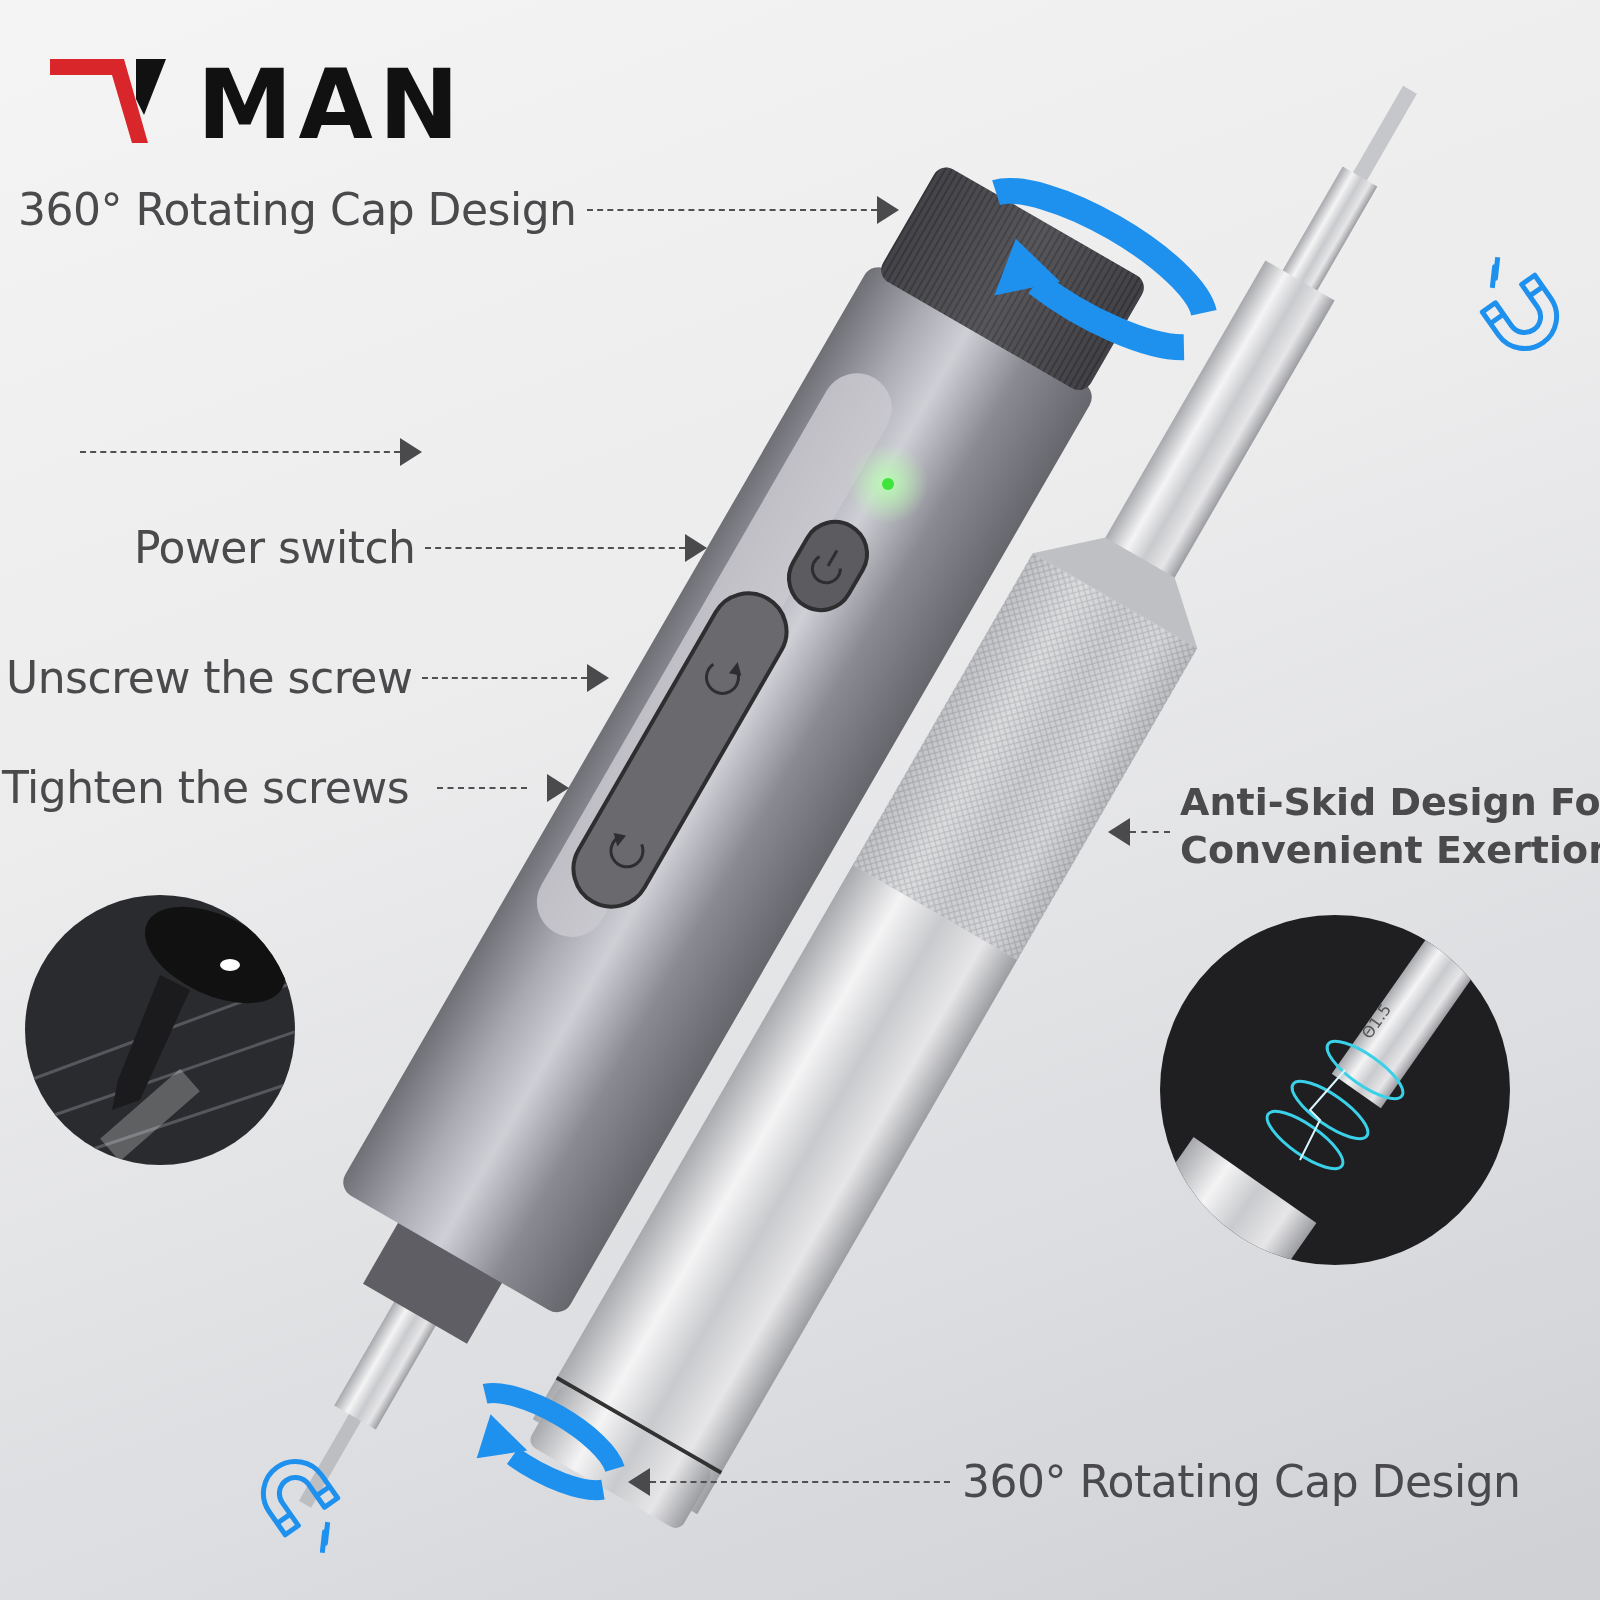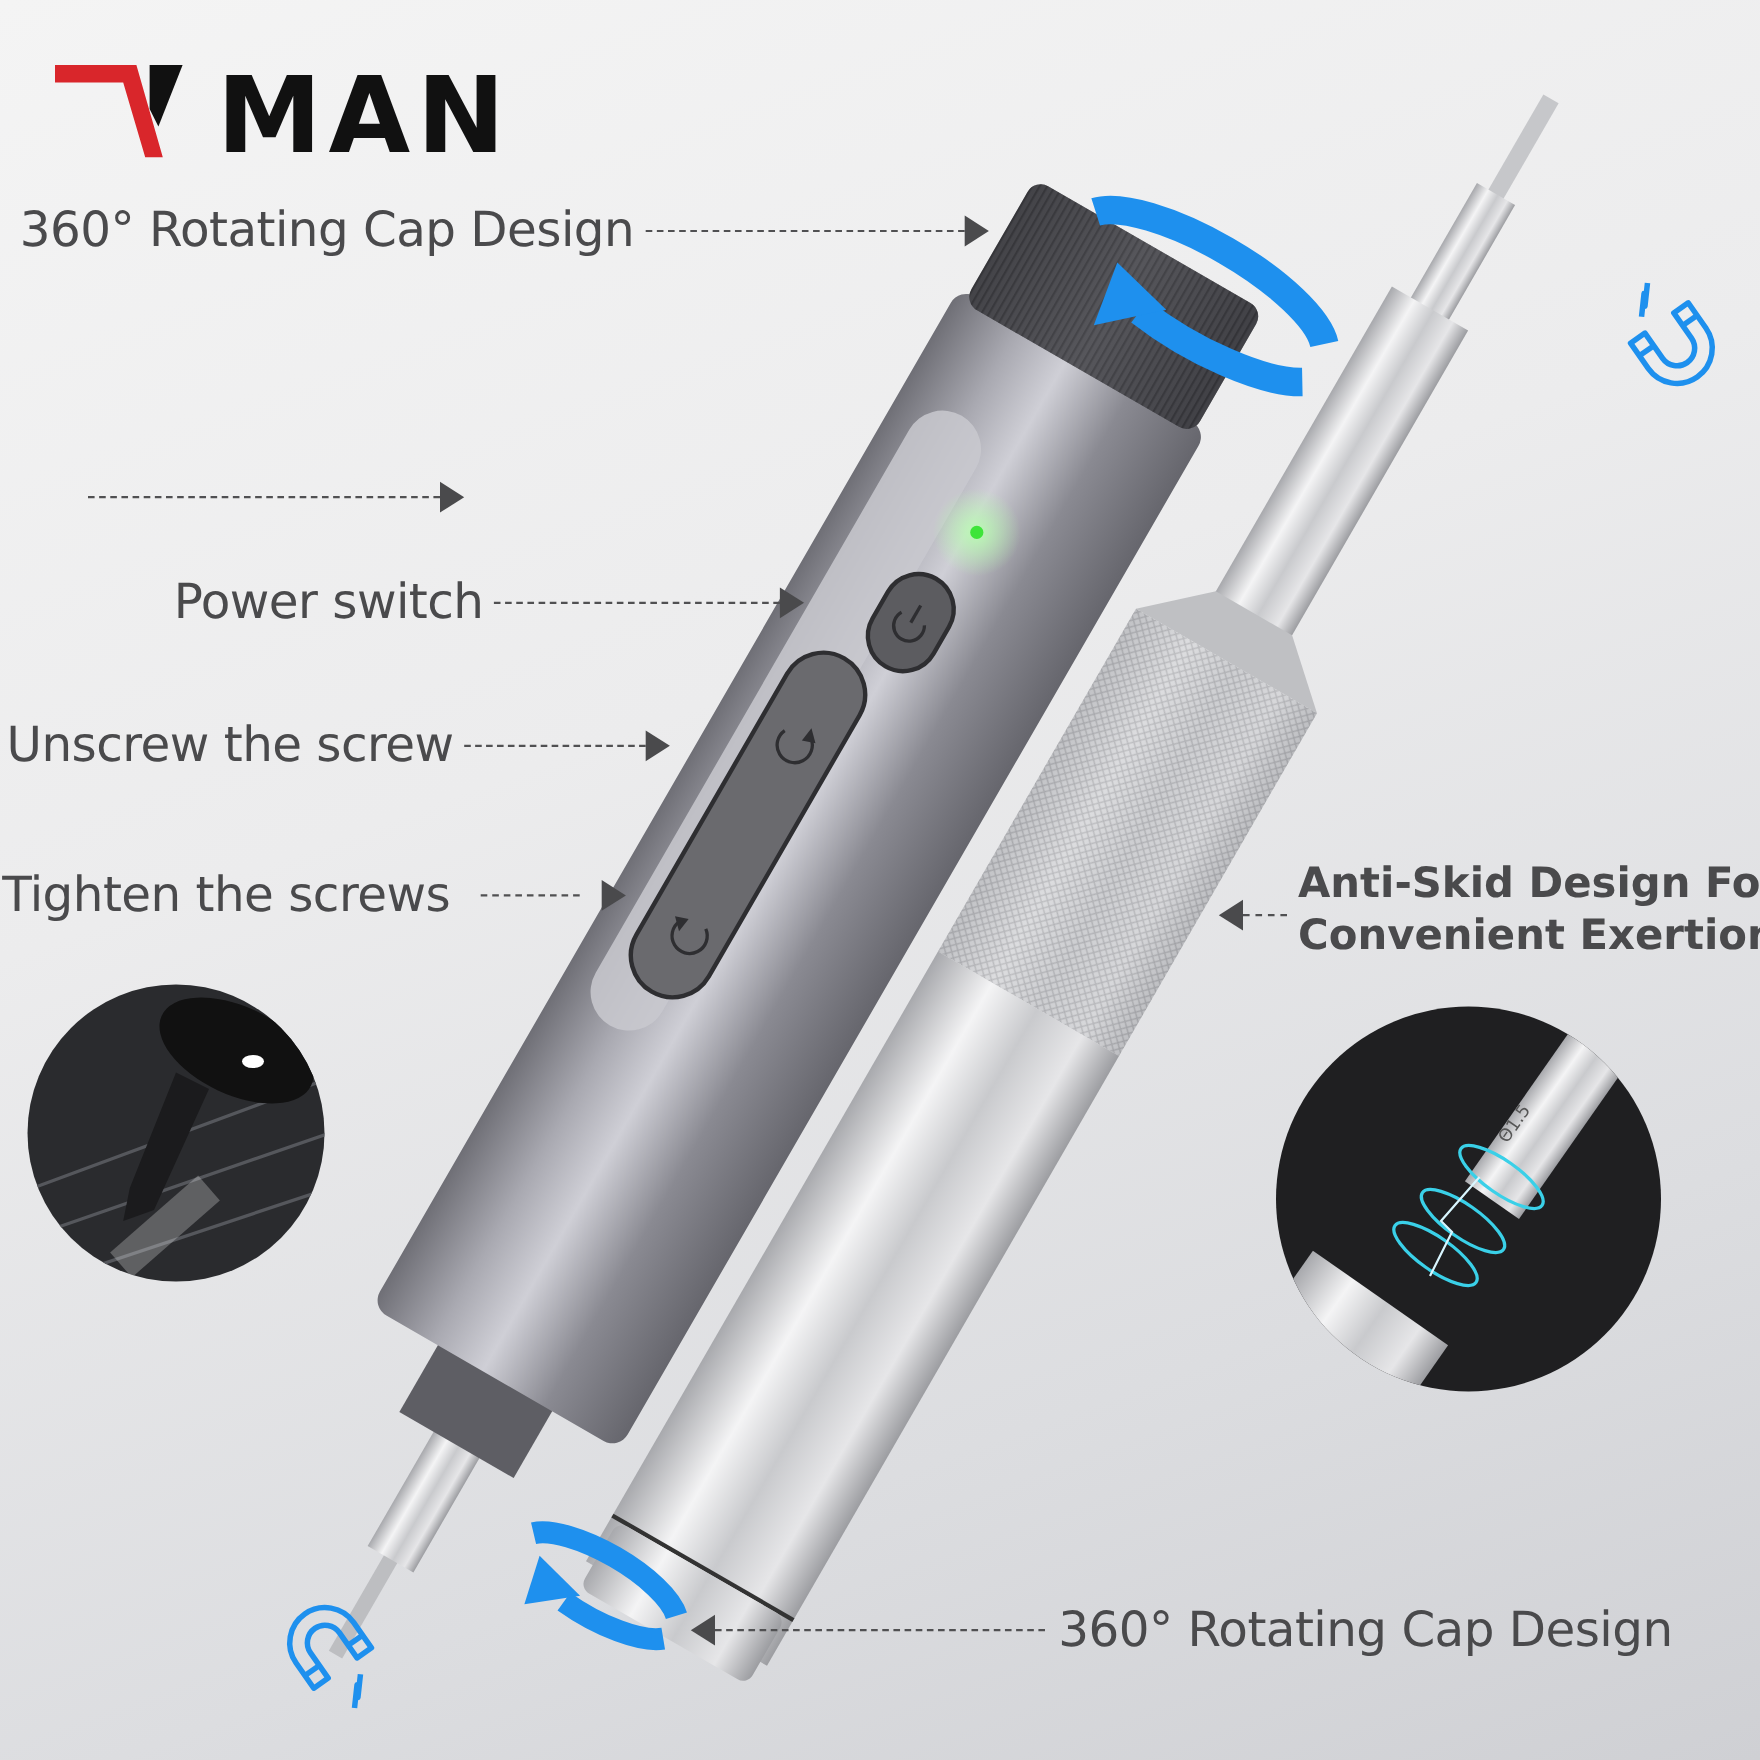--- a/index.html
+++ b/index.html
@@ -179,33 +179,33 @@
   <span class="label">360° Rotating Cap Design</span>
   <span class="dash" style="width:290px;margin-left:10px;"></span>
   <span class="arrow-r"></span>
 </div>
 
 <div class="callout" style="left:70px;top:438px;">
   <span class="dash" style="width:320px;margin-left:10px;"></span>
   <span class="arrow-r"></span>
 </div>
 
-<div class="callout" style="left:134px;top:522px;margin-left:24px;">
+<div class="callout" style="left:134px;top:522px;">
   <span class="label">Power switch</span>
   <span class="dash" style="width:260px;margin-left:10px;"></span>
   <span class="arrow-r"></span>
 </div>
 
 <div class="callout" style="left:6px;top:652px;">
   <span class="label">Unscrew the screw</span>
   <span class="dash" style="width:165px;margin-left:10px;"></span>
   <span class="arrow-r"></span>
 </div>
 
-<div class="callout" style="left:2px;top:788px;gap:20px;">
+<div class="callout" style="left:2px;top:762px;gap:20px;">
   <span class="label">Tighten the screws</span>
   <span class="dash" style="width:90px;margin-left:8px;"></span>
   <span class="arrow-r"></span>
 </div>
 
 <div class="callout" style="left:1108px;top:818px;">
   <span class="arrow-l"></span>
   <span class="dash" style="width:40px;"></span>
 </div>
 <div class="multi">

